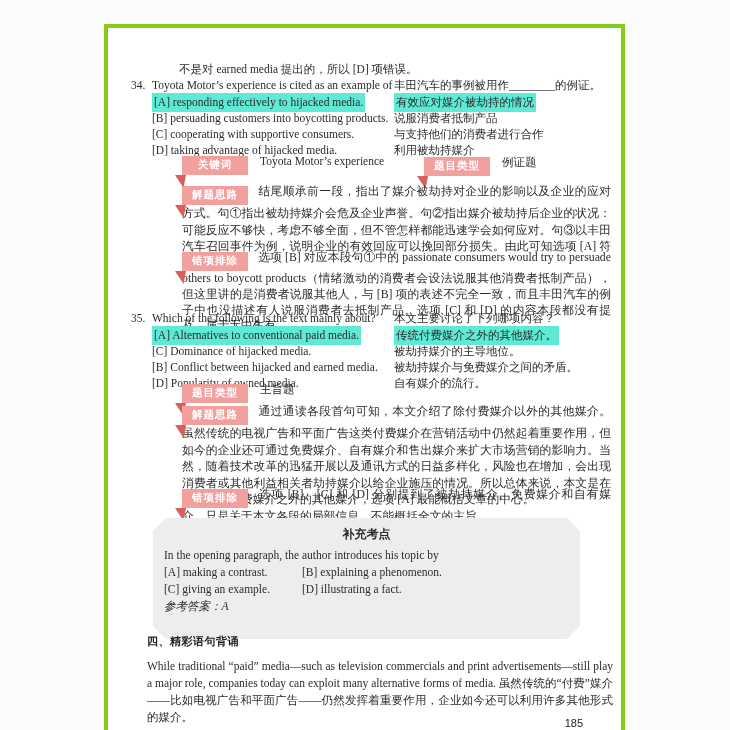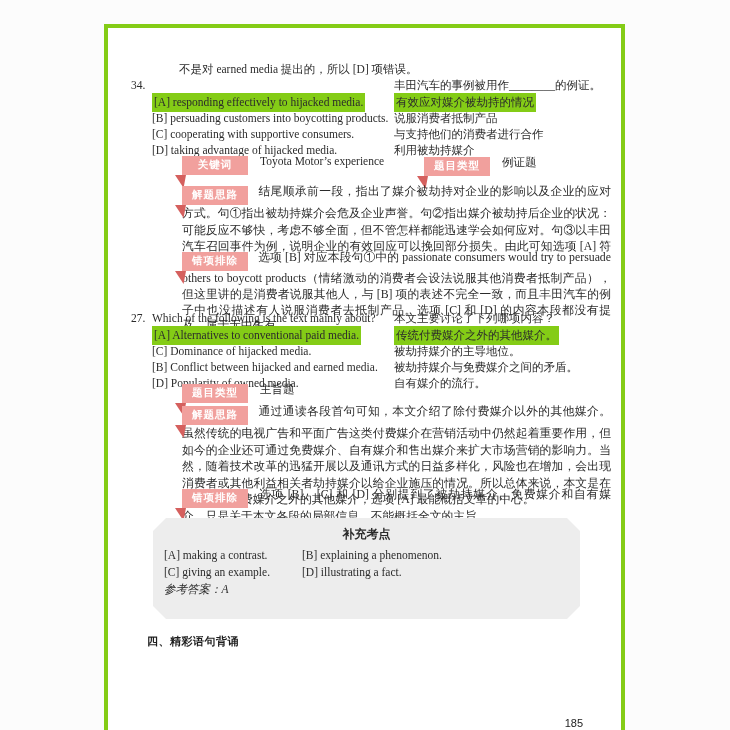--- a/index.html
+++ b/index.html
@@ -16,21 +16,21 @@
   }
   .abs{position:absolute;}
   .intro-line{left:71px;top:33px;font-size:11.5px;line-height:16px;white-space:nowrap;}
 
   
   .qblock{left:23px;width:486px;font-size:11.5px;}
   .qrow{position:relative;height:16.3px;line-height:16.3px;white-space:nowrap;}
   .qnum{position:absolute;left:0;top:0;}
   .q-en{position:absolute;left:21px;top:0;}
   .q-zh{position:absolute;left:263px;top:0;}
-  .hl{background:#84cc16;padding:1px 2px;}
+  .hl{background:#5eead4;padding:1px 2px;}
 
   
   .badge{
     display:inline-block;position:relative;width:66px;height:19px;
     background:#f1a09d;color:#fff;text-align:center;line-height:17px;
     font-size:10.5px;font-weight:bold;letter-spacing:1px;
     font-family:"Liberation Sans","DejaVu Sans",sans-serif;
     vertical-align:-3px;margin-right:12px;
   }
   .badge::after{
@@ -40,21 +40,21 @@
   .kwrow{left:74px;top:127px;width:430px;font-size:11.5px;white-space:nowrap;}
   .kwrow .second{position:absolute;left:242px;top:0;white-space:nowrap;}
   .para{
     left:74px;width:429px;font-size:11.8px;line-height:16.5px;
     text-align:justify;text-justify:inter-ideograph;
   }
   .para .badge{margin-right:10px;}
 
   
   .suppbox{
-    left:45px;top:490px;width:427px;height:101px;background:#ededed;
+    left:45px;top:490px;width:427px;height:121px;background:#ededed;
     clip-path:polygon(13px 0,calc(100% - 13px) 0,100% 13px,100% calc(100% - 13px),calc(100% - 13px) 100%,13px 100%,0 calc(100% - 13px),0 13px);
     box-sizing:border-box;padding:8px 11px 0 11px;font-size:11.5px;
   }
   .suppbox .bxtitle{text-align:center;font-weight:bold;font-size:12px;line-height:16px;margin-bottom:5px;
     font-family:"Liberation Sans","DejaVu Sans",sans-serif;}
   .suppbox .bxline{line-height:17px;position:relative;height:17px;white-space:nowrap;}
   .suppbox .c2{position:absolute;left:138px;top:0;}
   .suppbox .answer{font-style:italic;line-height:17px;margin-top:0;}
 
   .sec-head{
@@ -73,20 +73,21 @@
 </head>
 <body>
 
 <div class="page">
 
   <div class="abs intro-line">不是对 earned media 提出的，所以 [D] 项错误。</div>
 
   <div class="abs qblock" style="top:49px;">
     <div class="qrow">
       <span class="qnum">34.</span>
+      <span class="q-en">Toyota Motor’s experience is cited as an example of</span>
       <span class="q-zh">丰田汽车的事例被用作________的例证。</span>
     </div>
     <div class="qrow">
       <span class="q-en hl">[A] responding effectively to hijacked media.</span>
       <span class="q-zh hl">有效应对媒介被劫持的情况</span>
     </div>
     <div class="qrow">
       <span class="q-en">[B] persuading customers into boycotting products.</span>
       <span class="q-zh">说服消费者抵制产品</span>
     </div>
@@ -108,21 +109,21 @@
   <div class="abs para" style="top:155px;">
     <span class="badge">解题思路</span><span>结尾顺承前一段，指出了媒介被劫持对企业的影响以及企业的应对方式。句①指出被劫持媒介会危及企业声誉。句②指出媒介被劫持后企业的状况：可能反应不够快，考虑不够全面，但不管怎样都能迅速学会如何应对。句③以丰田汽车召回事件为例，说明企业的有效回应可以挽回部分损失。由此可知选项 [A] 符合文意。</span>
   </div>
 
   <div class="abs para" style="top:222px;line-height:15.8px;">
     <span class="badge">错项排除</span><span>选项 [B] 对应本段句①中的 passionate consumers would try to persuade others to boycott products（情绪激动的消费者会设法说服其他消费者抵制产品），但这里讲的是消费者说服其他人，与 [B] 项的表述不完全一致，而且丰田汽车的例子中也没描述有人说服消费者去抵制产品。选项 [C] 和 [D] 的内容本段都没有提及，属于无中生有。</span>
   </div>
 
   <div class="abs qblock" style="top:282px;">
     <div class="qrow">
-      <span class="qnum">27.</span>
+      <span class="qnum">35.</span>
       <span class="q-en">Which of the following is the text mainly about?</span>
       <span class="q-zh">本文主要讨论了下列哪项内容？</span>
     </div>
     <div class="qrow">
       <span class="q-en hl">[A] Alternatives to conventional paid media.</span>
       <span class="q-zh hl">传统付费媒介之外的其他媒介。</span>
     </div>
     <div class="qrow">
       <span class="q-en">[C] Dominance of hijacked media.</span>
       <span class="q-zh">被劫持媒介的主导地位。</span>
@@ -144,28 +145,30 @@
   <div class="abs para" style="top:375px;">
     <span class="badge">解题思路</span><span>通过通读各段首句可知，本文介绍了除付费媒介以外的其他媒介。虽然传统的电视广告和平面广告这类付费媒介在营销活动中仍然起着重要作用，但如今的企业还可通过免费媒介、自有媒介和售出媒介来扩大市场营销的影响力。当然，随着技术改革的迅猛开展以及通讯方式的日益多样化，风险也在增加，会出现消费者或其他利益相关者劫持媒介以给企业施压的情况。所以总体来说，本文是在介绍传统付费媒介之外的其他媒介，选项 [A] 最能概括文章的中心。</span>
   </div>
 
   <div class="abs para" style="top:458px;">
     <span class="badge">错项排除</span><span>选项 [B]、[C] 和 [D] 分别提到了被劫持媒介、免费媒介和自有媒介，只是关于本文各段的局部信息，不能概括全文的主旨。</span>
   </div>
 
   <div class="abs suppbox">
     <div class="bxtitle">补充考点</div>
+    <div class="bxline">In the opening paragraph, the author introduces his topic by</div>
     <div class="bxline">
       <span>[A] making a contrast.</span>
       <span class="c2">[B] explaining a phenomenon.</span>
     </div>
     <div class="bxline">
       <span>[C] giving an example.</span>
       <span class="c2">[D] illustrating a fact.</span>
     </div>
     <div class="answer">参考答案：A</div>
   </div>
 
   <div class="abs sec-head">四、精彩语句背诵</div>
+  <div class="abs final-para">While traditional “paid” media—such as television commercials and print advertisements—still play a major role, companies today can exploit many alternative forms of media. 虽然传统的“付费”媒介——比如电视广告和平面广告——仍然发挥着重要作用，企业如今还可以利用许多其他形式的媒介。</div>
 
   <div class="abs pagenum">185</div>
 
 </div>
 
 </body></html>

